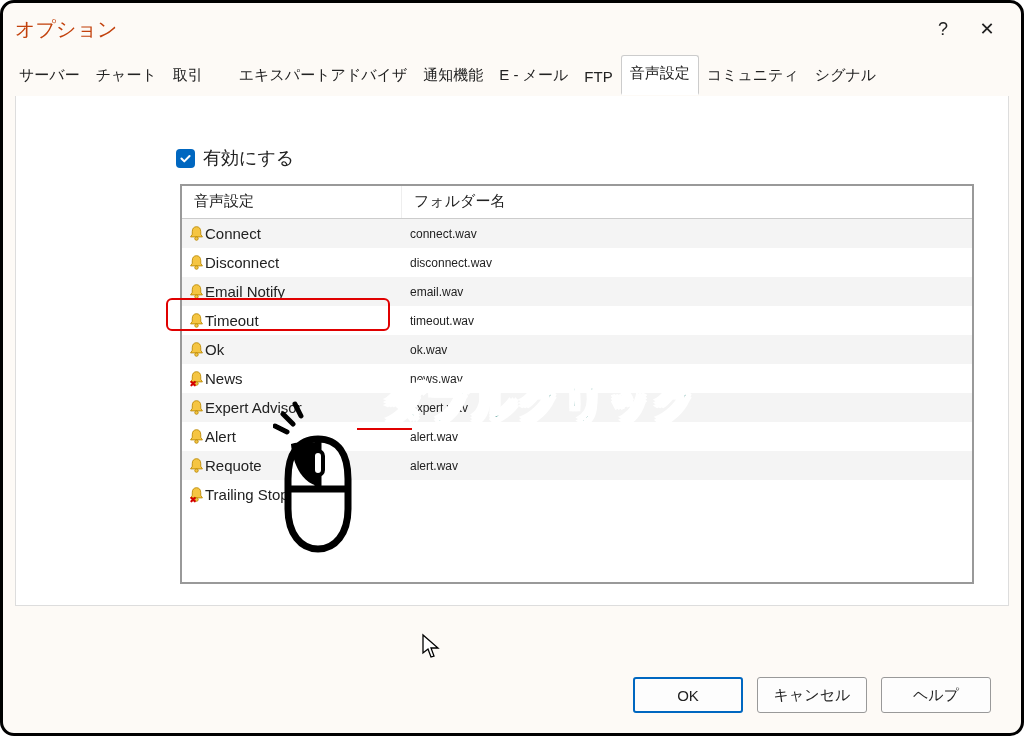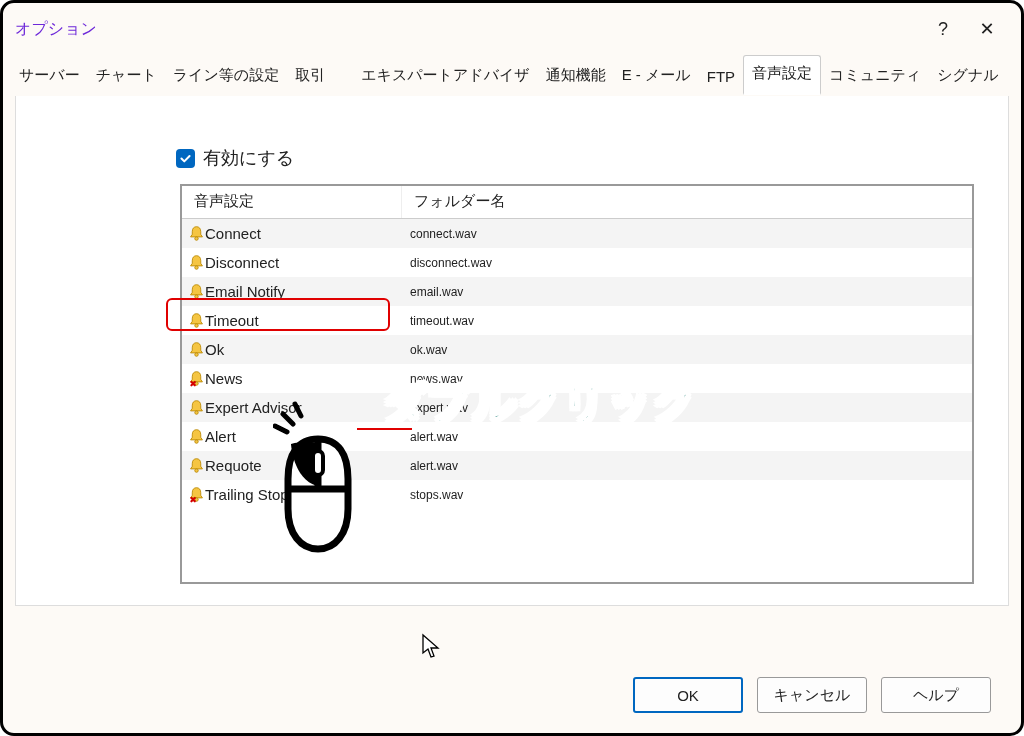--- a/index.html
+++ b/index.html
@@ -1,19 +1,19 @@
 <!DOCTYPE html>
 <html><head>
 <meta charset="utf-8">
 <style>
 * { box-sizing: border-box; margin: 0; padding: 0; }
 body { width: 1024px; height: 736px; font-family: "Yu Gothic UI", "Meiryo", sans-serif; font-size: 15px; background: #fff; overflow: hidden; position: relative; }
 .window { width: 1024px; height: 736px; border: 3px solid #000; border-radius: 14px; background: #fdfaf6; position: relative; }
 .titlebar { height: 52px; display: flex; align-items: center; padding: 0 12px; }
-.titlebar .title { font-size: 16px; color: #6d28d9; }
+.titlebar .title { font-size: 20px; color: #c2410c; }
 .titlebar .spacer { flex: 1; }
 .titlebar .help-btn { width: 44px; text-align: center; font-size: 18px; cursor: pointer; color: #222; }
 .titlebar .close-btn { width: 44px; text-align: center; font-size: 18px; cursor: pointer; color: #222; }
 .tabs { display: flex; align-items: flex-end; padding: 0 8px; gap: 0; border-bottom: 1px solid transparent; }
 .tab { padding: 8px 8px 10px 8px; font-size: 15px; color: #222; cursor: pointer; position: relative; white-space: nowrap; }
 .tab.active { background: #fff; border: 1px solid #ccc; border-bottom: 2px solid #fff; border-radius: 3px 3px 0 0; z-index: 2; margin-bottom: 0; }
 .tab.expert { margin-left: 20px; }
 .content-panel { margin: 0 12px 0 12px; background: #fff; border: 1px solid #ddd; border-top: none; height: 510px; padding-top: 50px; position: relative; }
 .enable-row { display: flex; align-items: center; position: absolute; left: 160px; top: 50px; }
 .checkbox { width: 19px; height: 19px; border-radius: 4px; background: #0067c0; display: inline-flex; align-items: center; justify-content: center; margin-right: 8px; }
@@ -49,21 +49,20 @@
   <div class="titlebar">
     <span class="title">オプション</span>
     <span class="spacer"></span>
     <span class="help-btn">?</span>
     <span class="close-btn">✕</span>
   </div>
 
   <div class="tabs" id="tabs-container">
       <div class="tab">サーバー</div>
       <div class="tab">チャート</div>
-      <div class="tab">ライン等の設定</div>
       <div class="tab">取引</div>
       <div class="tab expert">エキスパートアドバイザ</div>
       <div class="tab">通知機能</div>
       <div class="tab">E - メール</div>
       <div class="tab">FTP</div>
       <div class="tab active">音声設定</div>
       <div class="tab">コミュニティ</div>
       <div class="tab">シグナル</div>
     </div>
 
@@ -176,21 +175,20 @@
           </div>
           <div class="row">
             <div class="cell1">
               <span class="bell-icon"><svg viewBox="0 0 20 20" width="17" height="17">
                   <path d="M10 2 C7 2 5 4 5 8 L5 11 L3 14 L17 14 L15 11 L15 8 C15 4 13 2 10 2 Z" fill="#f5c542" stroke="#b88700" stroke-width="1"></path>
                   <circle cx="10" cy="16" r="2" fill="#f5c542" stroke="#b88700" stroke-width="1"></circle>
                   <path d="M4 18 L8 14 M8 18 L4 14" stroke="#d40000" stroke-width="2.5" stroke-linecap="round"></path>
                 </svg></span>
               <span class="cell-label">Trailing Stop</span>
             </div>
-            <div class="cell2">stops.wav</div>
           </div>
         </div>
     </div>
   </div>
 
   <div class="highlight-box"></div>
   <div class="annot-line"></div>
   <div class="annot-text">ダブルクリック</div>
 
   <div class="mouse-icon">

